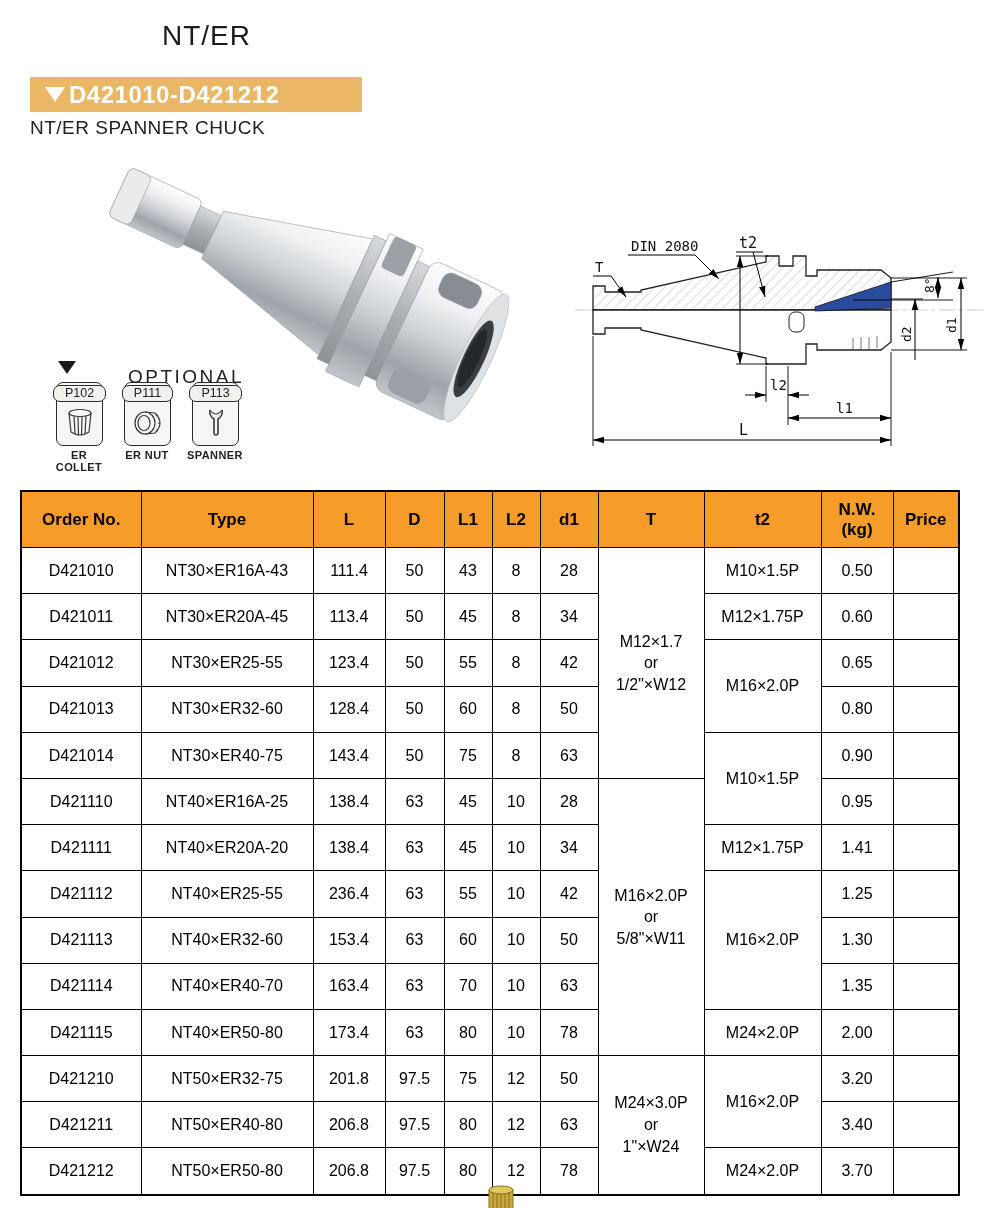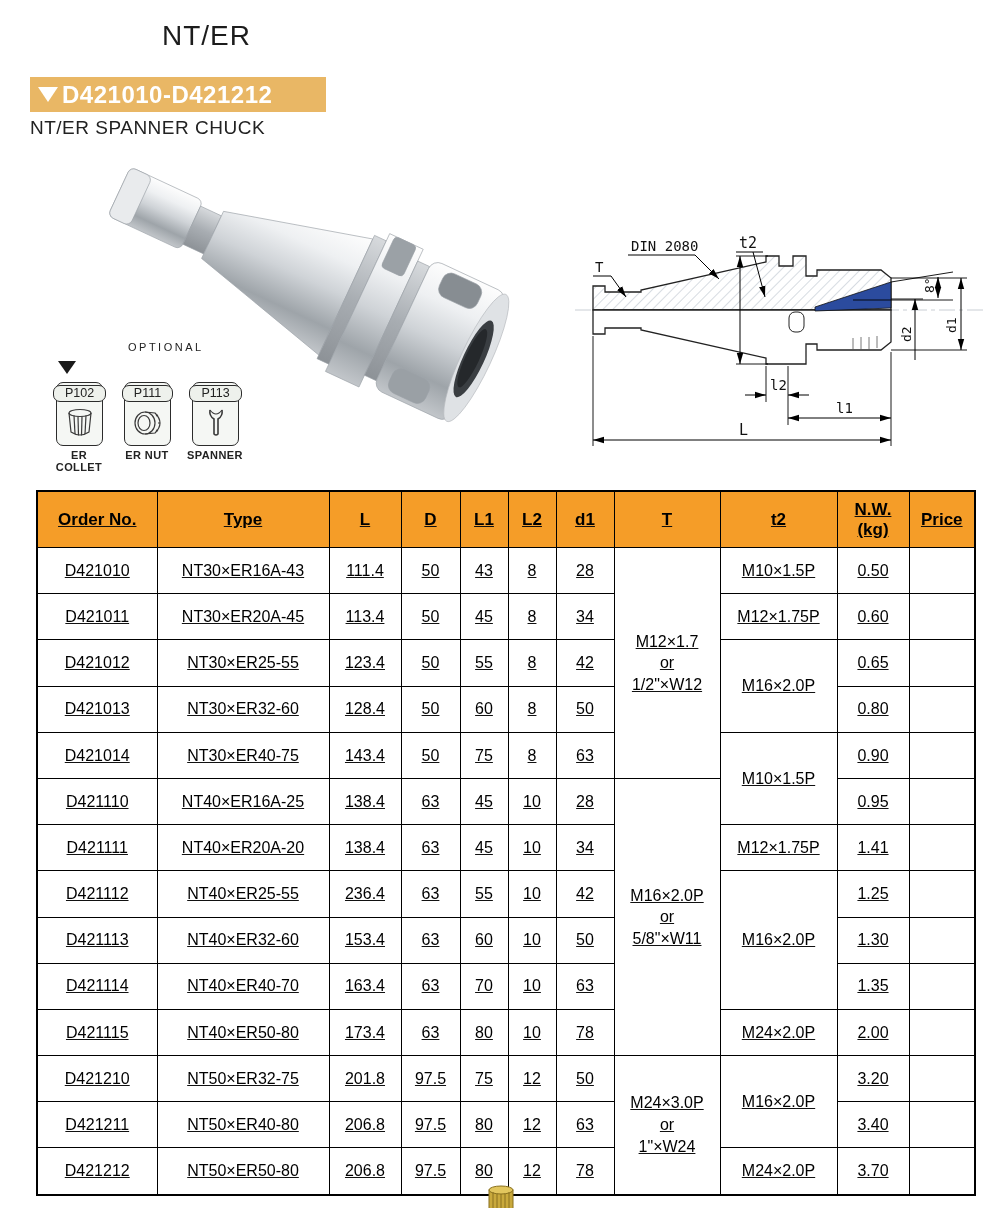--- a/index.html
+++ b/index.html
@@ -5,45 +5,45 @@
   :root{
     --banner-bg:#E9B765;
     --header-bg:#F59D28;
     --accent-blue:#2B4B9E;
   }
   html,body{margin:0;padding:0;background:#fff;}
   body{font-family:"Liberation Sans",sans-serif;color:#111;}
   .page{position:relative;width:999px;height:1208px;background:#fff;overflow:hidden;}
 
   .series-title{position:absolute;left:162px;top:20px;font-size:28px;letter-spacing:1px;color:#1c1c1c;}
-  .range-banner{position:absolute;left:30px;top:77px;width:296px;height:35px;background:var(--banner-bg);
-    display:flex;align-items:center;padding-left:8px;box-sizing:border-box;}
+  .range-banner{position:absolute;left:30px;top:77px;width:332px;height:35px;background:var(--banner-bg);
+    display:flex;align-items:center;padding-left:15px;box-sizing:border-box;}
   .range-banner .tri{width:0;height:0;border-left:10px solid transparent;border-right:10px solid transparent;
     border-top:15px solid #fff;margin-right:4px;}
   .range-banner .range-text{color:#fff;font-size:24px;font-weight:bold;letter-spacing:0.5px;}
   .product-name{position:absolute;left:30px;top:117px;font-size:19px;color:#222;letter-spacing:0.5px;}
 
   .photo-wrap{position:absolute;left:95px;top:148px;width:420px;height:288px;}
   .drawing-wrap{position:absolute;left:553px;top:220px;width:446px;height:242px;}
   .drawing-wrap text{font-family:"DejaVu Sans Mono",monospace;fill:#111;}
 
   .optional-marker{position:absolute;left:58px;top:361px;width:0;height:0;
     border-left:9px solid transparent;border-right:9px solid transparent;border-top:13px solid #1a1a1a;}
-  .optional-title{position:absolute;left:128px;top:341px;font-size:11px;letter-spacing:2.5px;color:#222;}
+  .optional-title{position:absolute;left:128px;top:366px;font-size:19px;letter-spacing:2.5px;color:#222;}
   .optional-items{position:absolute;left:56px;top:382px;display:flex;gap:14px;}
   .opt-box{width:47px;height:64px;border:1.6px solid #2c2c2c;border-radius:7px;background:#f5f7f4;
     display:flex;flex-direction:column;align-items:center;box-sizing:border-box;}
   .opt-code{font-size:12.5px;color:#222;border:1px solid #2c2c2c;border-radius:7px;padding:0 11px;
     margin-top:1.5px;line-height:15px;background:#eef1ec;}
   .opt-icon{flex:1;display:flex;align-items:center;justify-content:center;}
   .opt-label{width:62px;margin-left:-8px;text-align:center;font-size:11px;font-weight:bold;
     letter-spacing:0.4px;color:#222;margin-top:3px;}
 
-  .spec-table{position:absolute;left:36px;top:490px;border-collapse:collapse;table-layout:fixed;
-    width:938px;border:2.5px solid #000;text-decoration:underline;}
+  .spec-table{position:absolute;left:20px;top:490px;border-collapse:collapse;table-layout:fixed;
+    width:938px;border:2.5px solid #000;}
   .spec-table th{background:var(--header-bg);height:55px;font-size:17px;font-weight:bold;color:#000;
     border:1.8px solid #000;white-space:pre-line;line-height:1.15;padding:0 2px;}
   .spec-table td{height:45.2px;text-align:center;vertical-align:middle;font-size:16px;color:#000;
     border:1.8px solid #000;white-space:pre-line;line-height:1.35;padding:0 2px;background:#fff;}
 
   .brand-logo{position:absolute;left:483px;top:1183px;width:36px;height:30px;}
 </style>
 </head>
 <body>
 

